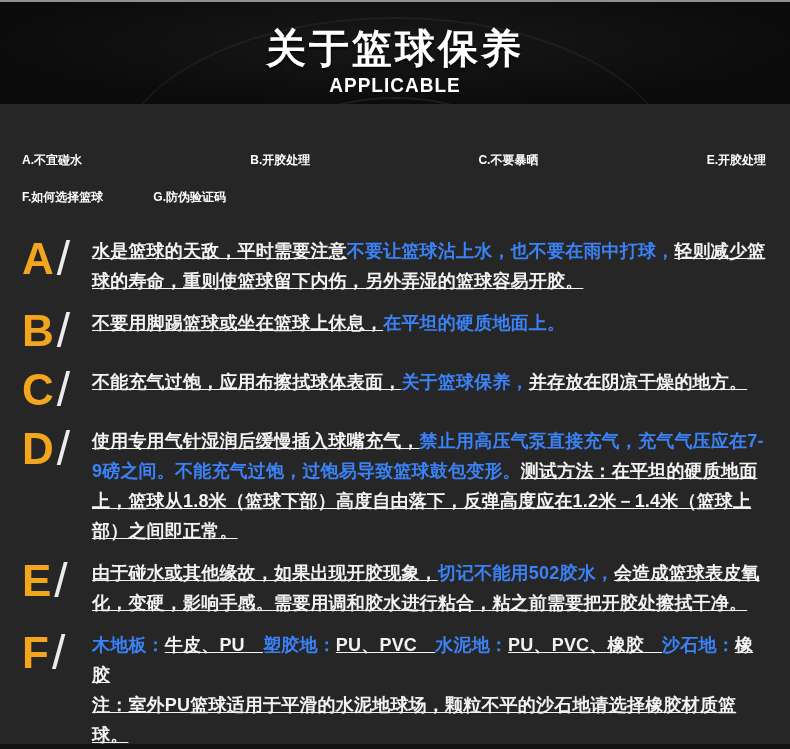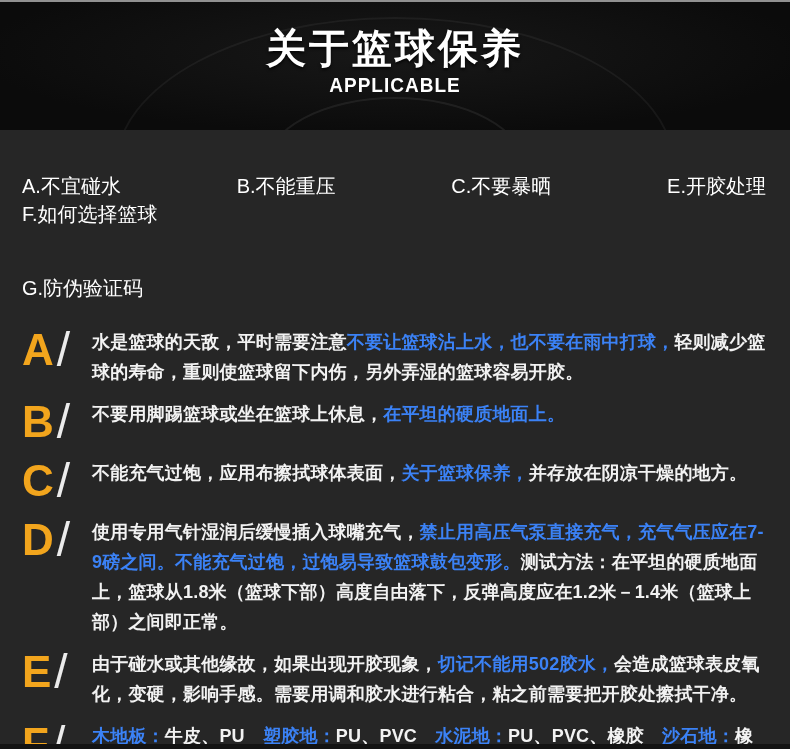--- a/index.html
+++ b/index.html
@@ -16,21 +16,21 @@
   }
 
   .top-edge {
     height: 2px;
     background: #919191;
   }
 
   
   .header {
     position: relative;
-    height: 128px;
+    height: 102px;
     background: radial-gradient(ellipse at 50% 40%, #181818 0%, #0b0b0b 75%);
     overflow: hidden;
     text-align: center;
   }
   .court-arc {
     position: absolute;
     border: 2px solid rgba(255,255,255,0.05);
     border-radius: 50%;
   }
   .court-arc.big   { width: 560px; height: 300px; left: 115px; top: 15px; }
@@ -52,24 +52,24 @@
     font-size: 19px;
     font-weight: bold;
     color: #ffffff;
     letter-spacing: 1px;
     transform: scaleY(1.05);
   }
 
   
   .content { padding: 0 22px; }
 
-  .menu { margin-top: 44px; color: #ffffff; font-weight: normal; font-size: 20px; }
+  .menu { margin-top: 44px; color: #ffffff; font-weight: bold; font-size: 12px; }
   .menu-row { display: flex; line-height: 24px; }
   .menu-row.first { justify-content: space-between; padding-right: 2px; }
-  .menu-row.second { gap: 50px; margin-top: 4px; flex-direction: column; }
+  .menu-row.second { gap: 50px; margin-top: 13px; }
   .menu-item { white-space: nowrap; }
 
   .sections { margin-top: 27px; }
 
   .care-section { display: flex; margin-bottom: 12px; }
   .letter-block {
     width: 70px;
     flex-shrink: 0;
     display: flex;
     align-items: flex-start;
@@ -91,21 +91,21 @@
 
   .section-text {
     flex: 1;
     font-size: 18px;
     font-weight: bold;
     line-height: 30px;
     color: #f2f2f2;
     letter-spacing: 0.2px;
   }
   .section-text .tline { display: block; }
-  .section-text .wt { color: #f2f2f2; }
+  .section-text .wt { color: #f2f2f2; text-decoration: underline; }
   .section-text .hl { color: #3b82f6; }
 
   .bottom-edge {
     position: absolute;
     left: 0; bottom: 0;
     width: 100%;
     height: 5px;
     background: #131313;
   }
 </style>
@@ -121,21 +121,21 @@
     <div class="court-arc small"></div>
     <div class="header-title">关于篮球保养</div>
     <div class="header-subtitle">APPLICABLE</div>
   </div>
 
   <div class="content">
 
     <div class="menu">
       <div class="menu-row first">
         <span class="menu-item">A.不宜碰水</span>
-        <span class="menu-item">B.不能重压</span>
+        <span class="menu-item">B.开胶处理</span>
         <span class="menu-item">C.不要暴晒</span>
         <span class="menu-item">E.开胶处理</span>
       </div>
       <div class="menu-row second">
         <span class="menu-item">F.如何选择篮球</span>
         <span class="menu-item">G.防伪验证码</span>
       </div>
     </div>
 
     <div class="sections">

